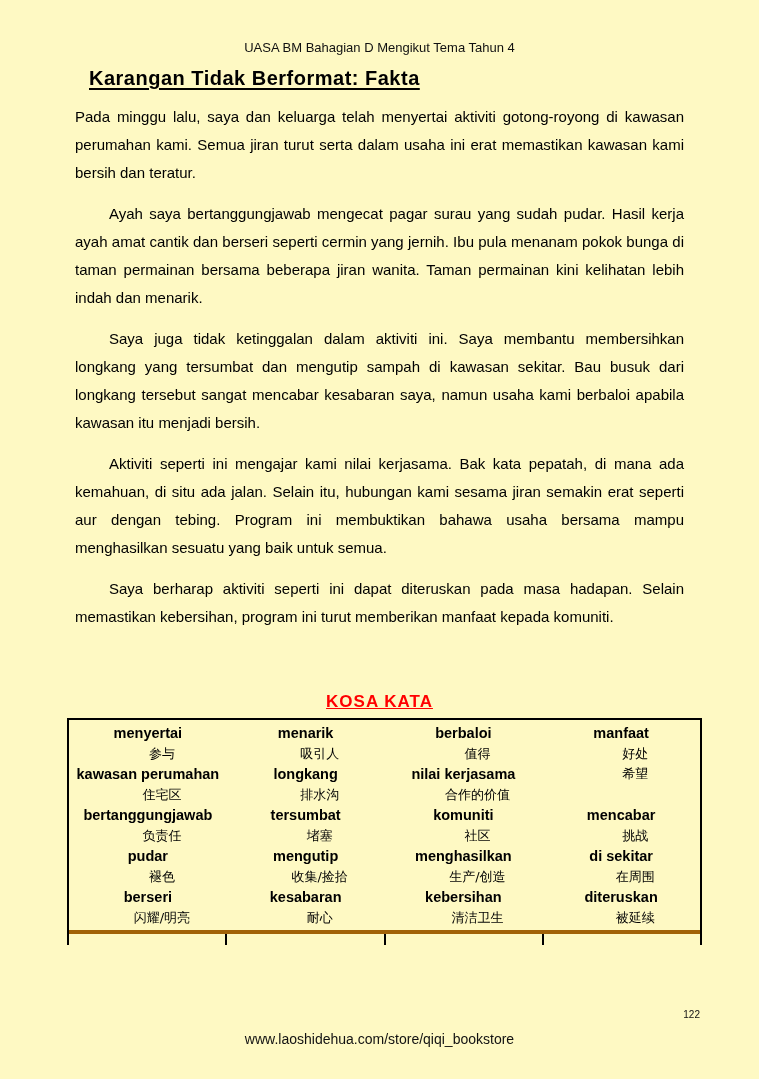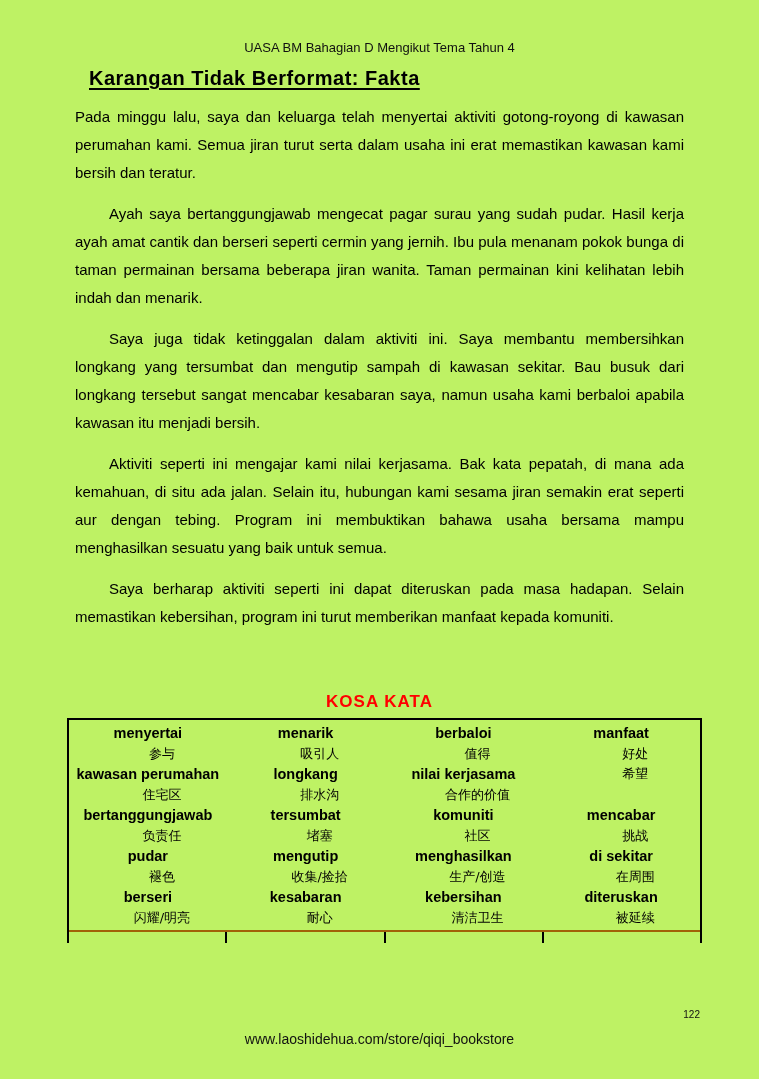--- a/index.html
+++ b/index.html
@@ -1,20 +1,20 @@
 <!DOCTYPE html>
 <html><head>
 <meta charset="utf-8">
 <style>
   html, body { margin: 0; padding: 0; background: #e8e8e8; }
   .page {
     position: relative;
     width: 759px;
     height: 1079px;
-    background: #bef264;
+    background: #fef9c3;
     font-family: "Liberation Sans", sans-serif;
     color: #000000;
     overflow: hidden;
     margin: 0 auto;
   }
   .doc-header {
     position: absolute;
     top: 40px; left: 0; right: 0;
     text-align: center;
     font-size: 13px;
@@ -39,33 +39,34 @@
   }
   .essay p { margin: 0 0 13px 0; }
   .essay p.indent { text-indent: 34px; }
   .kosa-heading {
     position: absolute;
     top: 692px; left: 0; right: 0;
     text-align: center;
     font-weight: bold;
     font-size: 17px;
     letter-spacing: 1px;
+    text-decoration: underline;
   }
   .kosa-table {
     position: absolute;
     top: 718px; left: 67px;
     width: 635px;
     border: 2px solid #000;
     border-bottom: none;
     box-sizing: border-box;
   }
   .kosa-grid {
     display: grid;
     grid-template-columns: repeat(4, 1fr);
-    border-bottom: 2px solid #a16207;
+    border-bottom: 4px solid #a16207;
     padding-top: 3px;
     padding-bottom: 2px;
   }
   .vocab-cell {
     text-align: center;
     height: 41px;
     overflow: hidden;
   }
   .vocab-ms {
     font-size: 14.5px;

